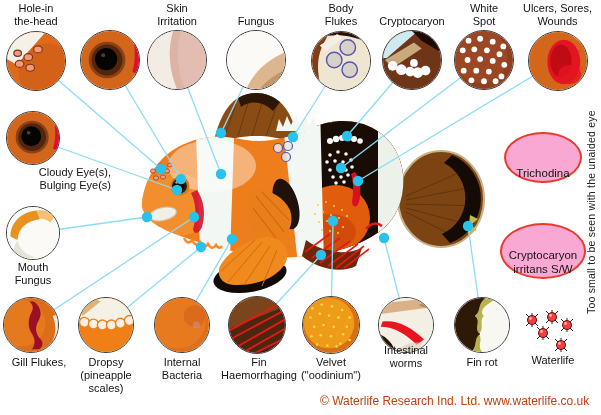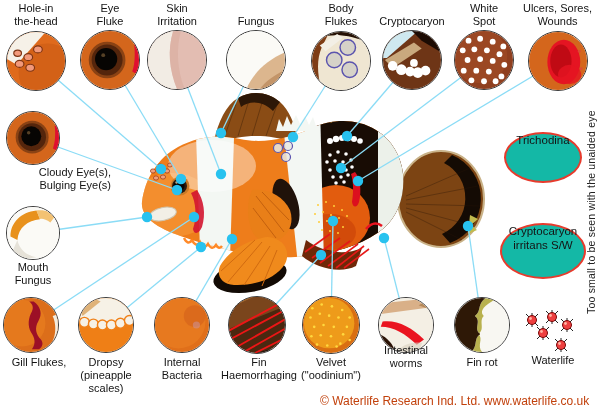--- a/index.html
+++ b/index.html
@@ -6,21 +6,21 @@
   .stage{position:relative;width:601px;height:415px;background:#ffffff;
          font-family:"Liberation Sans",sans-serif;overflow:hidden;}
   .overlay{position:absolute;left:0;top:0;}
   .circ{position:absolute;border-radius:50%;overflow:hidden;border:1px solid #3a3a3a;
         box-sizing:border-box;background:#fff;}
   .circ svg{display:block;width:100%;height:100%;}
   .lbl{position:absolute;font-size:11px;line-height:1.18;color:#141414;
        text-align:center;white-space:pre-line;}
   .lbl.left{text-align:right;}
   .oval{position:absolute;border:2px solid #e73b2d;border-radius:50%;
-        background:#14b8a6;display:flex;align-items:flex-start;justify-content:center;
+        background:#f9a8d4;display:flex;align-items:flex-end;justify-content:center;
         font-size:11.5px;line-height:1.2;color:#141414;text-align:center;white-space:pre-line;}
   .vnote{position:absolute;writing-mode:vertical-rl;transform:rotate(180deg);
          font-size:10.5px;color:#222;letter-spacing:.2px;}
   .footer{position:absolute;font-size:12px;color:#c2410c;}
 </style>
 </head>
 <body>
 
 <div class="stage">
 
@@ -511,22 +511,20 @@
         <rect width="60" height="60" fill="#f8f7f2"></rect>
       <path d="M34,0 L60,0 L60,8 C50,4 42,2 34,0 Z" fill="#8a874a" opacity=".6"></path>
       <path d="M34,0 C24,8 30,14 22,20 C30,26 20,34 28,40 C20,46 26,52 18,60 L30,60
                C24,52 32,46 26,40 C34,34 26,26 32,20 C26,14 34,8 44,2 Z" fill="#b8b14e"></path>
       <path d="M0,0 L34,0 C24,8 30,14 22,20 C30,26 20,34 28,40 C20,46 26,52 18,60 L0,60 Z" fill="#2e1806"></path>
       </svg>
   </div>
 
   <div class="lbl" style="left:-9px;top:2px;width:90px">Hole-in
 the-head</div>
-  <div class="lbl" style="left:65px;top:2px;width:90px">Eye
-Fluke</div>
   <div class="lbl" style="left:132px;top:2px;width:90px">Skin
 Irritation</div>
   <div class="lbl" style="left:211px;top:15px;width:90px">Fungus</div>
   <div class="lbl" style="left:296px;top:2px;width:90px">Body
 Flukes</div>
   <div class="lbl" style="left:367px;top:15px;width:90px">Cryptocaryon</div>
   <div class="lbl" style="left:439px;top:2px;width:90px">White
 Spot</div>
   <div class="lbl" style="left:510px;top:2px;width:95px">Ulcers, Sores,
 Wounds</div>

